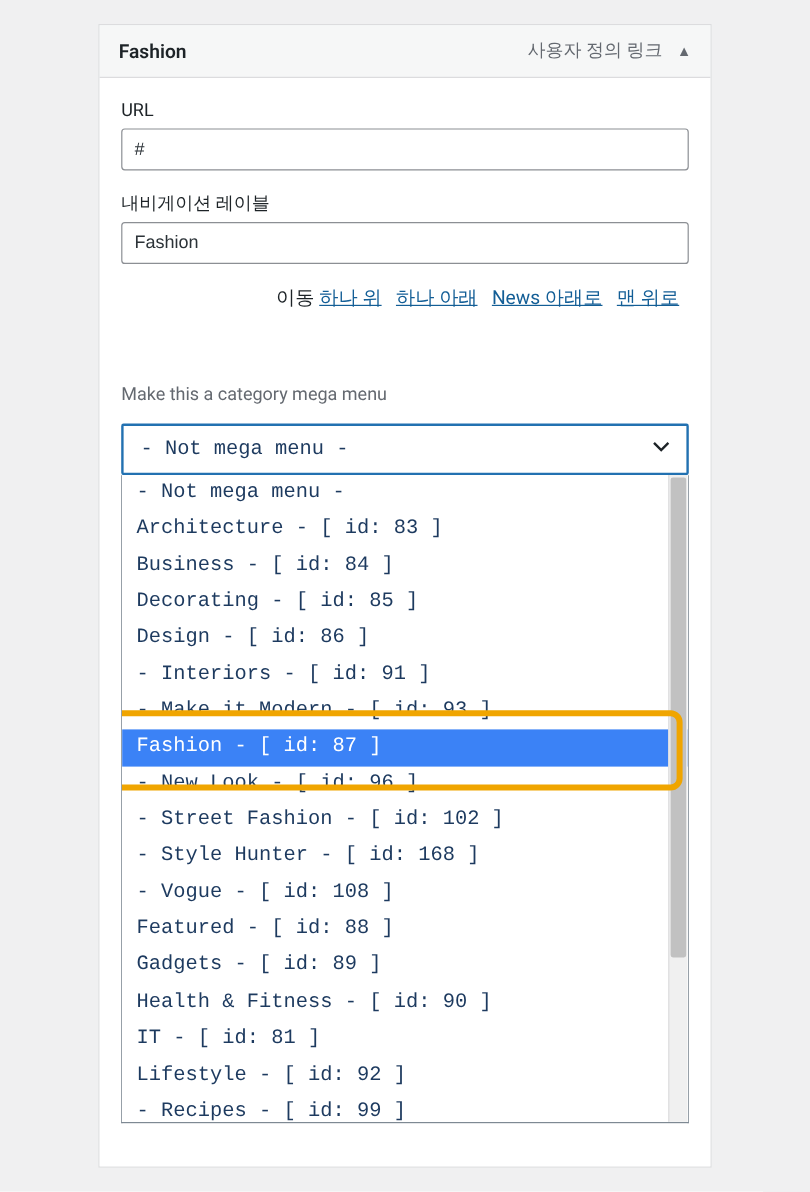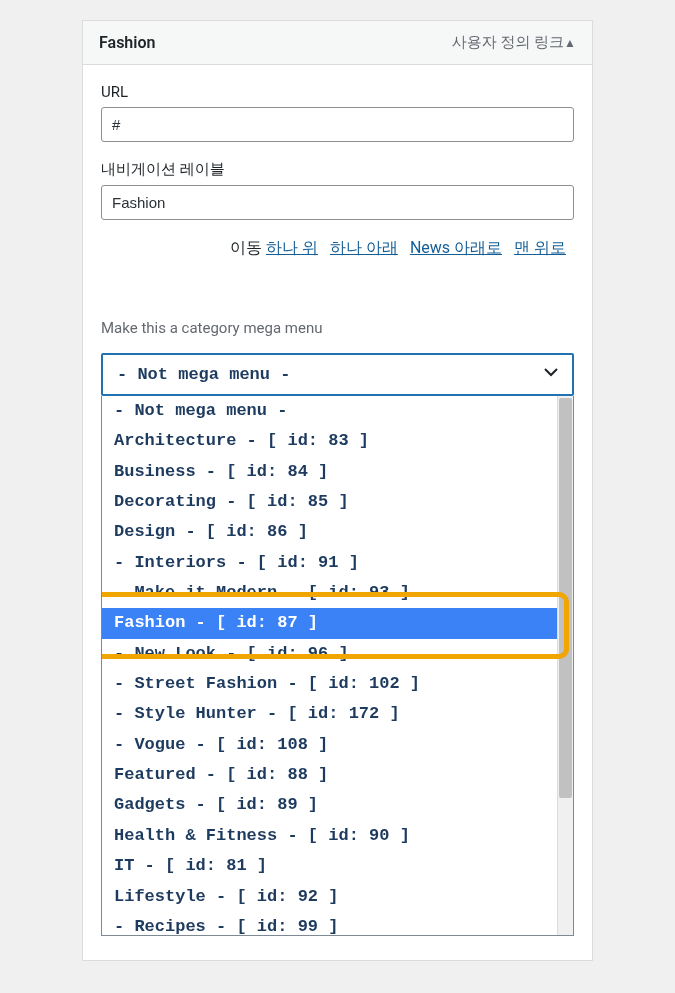--- a/index.html
+++ b/index.html
@@ -23,31 +23,32 @@
   background: #f6f7f7;
 }
 .panel-title {
   font-size: 16px;
   font-weight: 600;
   color: #1d2327;
 }
 .panel-header-right {
   display: flex;
   align-items: center;
+  gap: 12px;
 }
 .panel-type {
   font-size: 15px;
   color: #646970;
 }
 .collapse-icon {
   color: #646970;
   font-size: 12px;
 }
 .panel-body {
-  padding: 18px 18px 24px 18px;
+  padding: 18px 18px 36px 18px;
   background: #ffffff;
 }
 .field-group {
   margin-bottom: 18px;
 }
 .field-label {
   display: block;
   font-size: 15px;
   color: #1d2327;
   margin-bottom: 6px;
@@ -72,21 +73,20 @@
   text-decoration: underline;
   margin-right: 8px;
 }
 .mega-label {
   font-size: 15px;
   color: #646970;
   margin-bottom: 16px;
 }
 .select-wrapper {
   position: relative;
-  font-weight: bold;
 }
 .select-display {
   width: 100%;
   padding: 10px 14px;
   border: 2px solid #2271b1;
   border-radius: 2px;
   background: #ffffff;
   font-family: "Courier New", Courier, monospace;
   font-size: 17px;
   color: #1d3a5f;
@@ -200,21 +200,21 @@
       <div class="dropdown-option">- Not mega menu -</div>
           <div class="dropdown-option">Architecture - [ id: 83 ]</div>
           <div class="dropdown-option">Business - [ id: 84 ]</div>
           <div class="dropdown-option">Decorating - [ id: 85 ]</div>
           <div class="dropdown-option">Design - [ id: 86 ]</div>
           <div class="dropdown-option">- Interiors - [ id: 91 ]</div>
           <div class="dropdown-option">- Make it Modern - [ id: 93 ]</div>
           <div class="dropdown-option selected">Fashion - [ id: 87 ]</div>
           <div class="dropdown-option">- New Look - [ id: 96 ]</div>
           <div class="dropdown-option">- Street Fashion - [ id: 102 ]</div>
-          <div class="dropdown-option">- Style Hunter - [ id: 172 ]</div>
+          <div class="dropdown-option">- Style Hunter - [ id: 168 ]</div>
           <div class="dropdown-option">- Vogue - [ id: 108 ]</div>
           <div class="dropdown-option">Featured - [ id: 88 ]</div>
           <div class="dropdown-option">Gadgets - [ id: 89 ]</div>
           <div class="dropdown-option">Health &amp; Fitness - [ id: 90 ]</div>
           <div class="dropdown-option">IT - [ id: 81 ]</div>
           <div class="dropdown-option">Lifestyle - [ id: 92 ]</div>
           <div class="dropdown-option">- Recipes - [ id: 99 ]</div>
           <div class="highlight-box" style="top: 195.5px; height: 67px;"></div>
         </div>
     </div>

